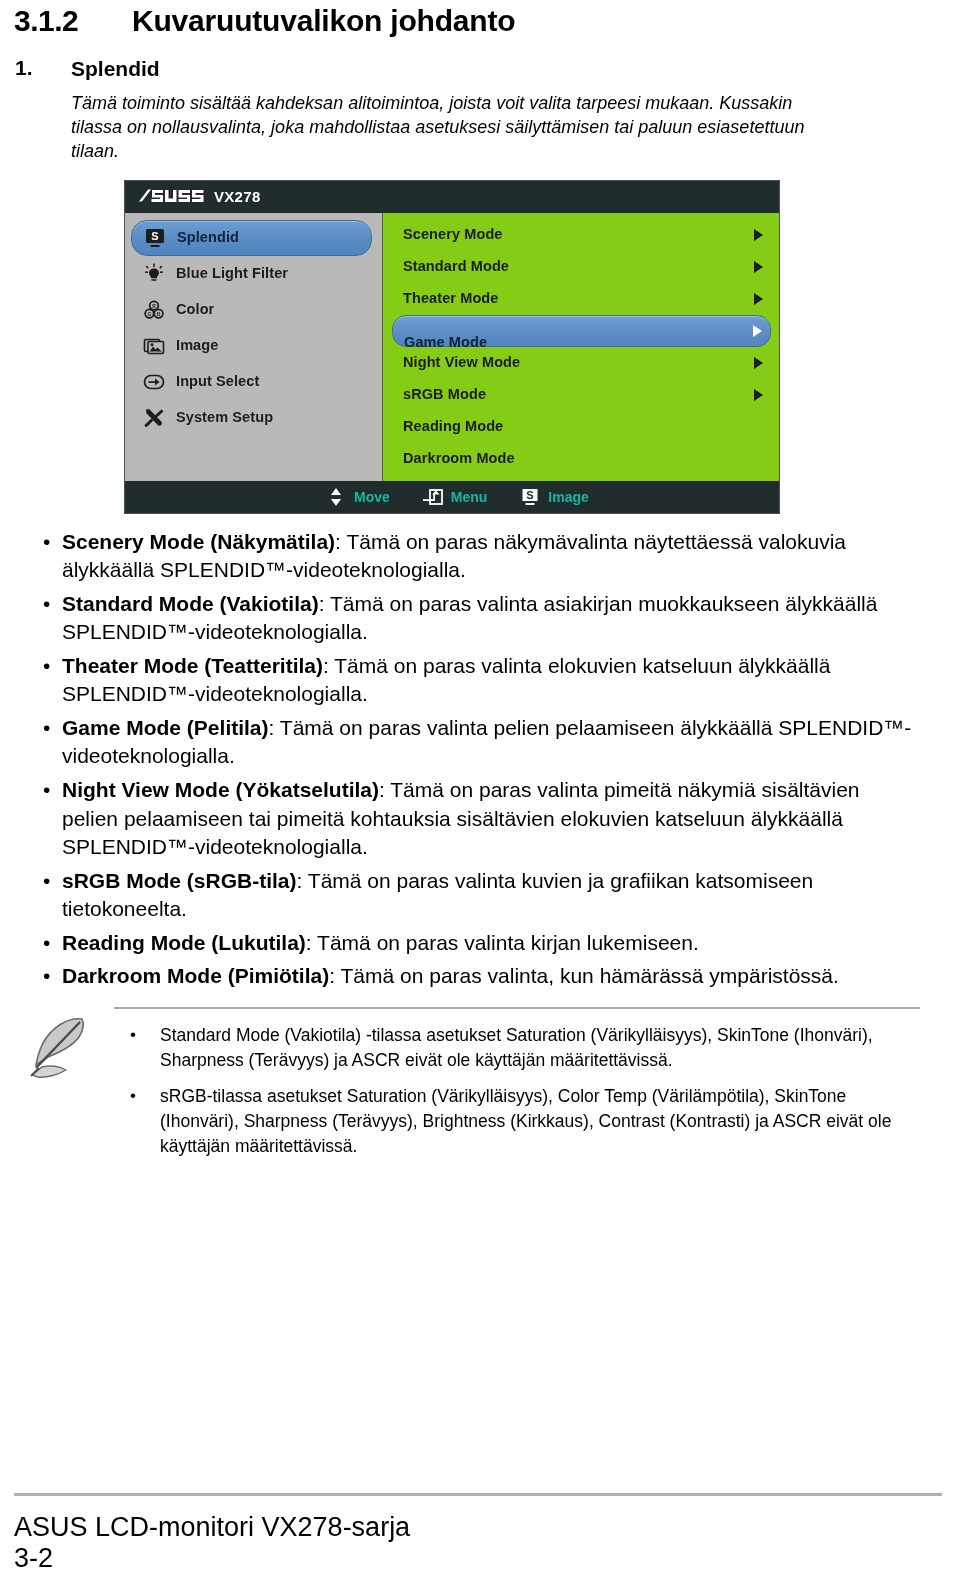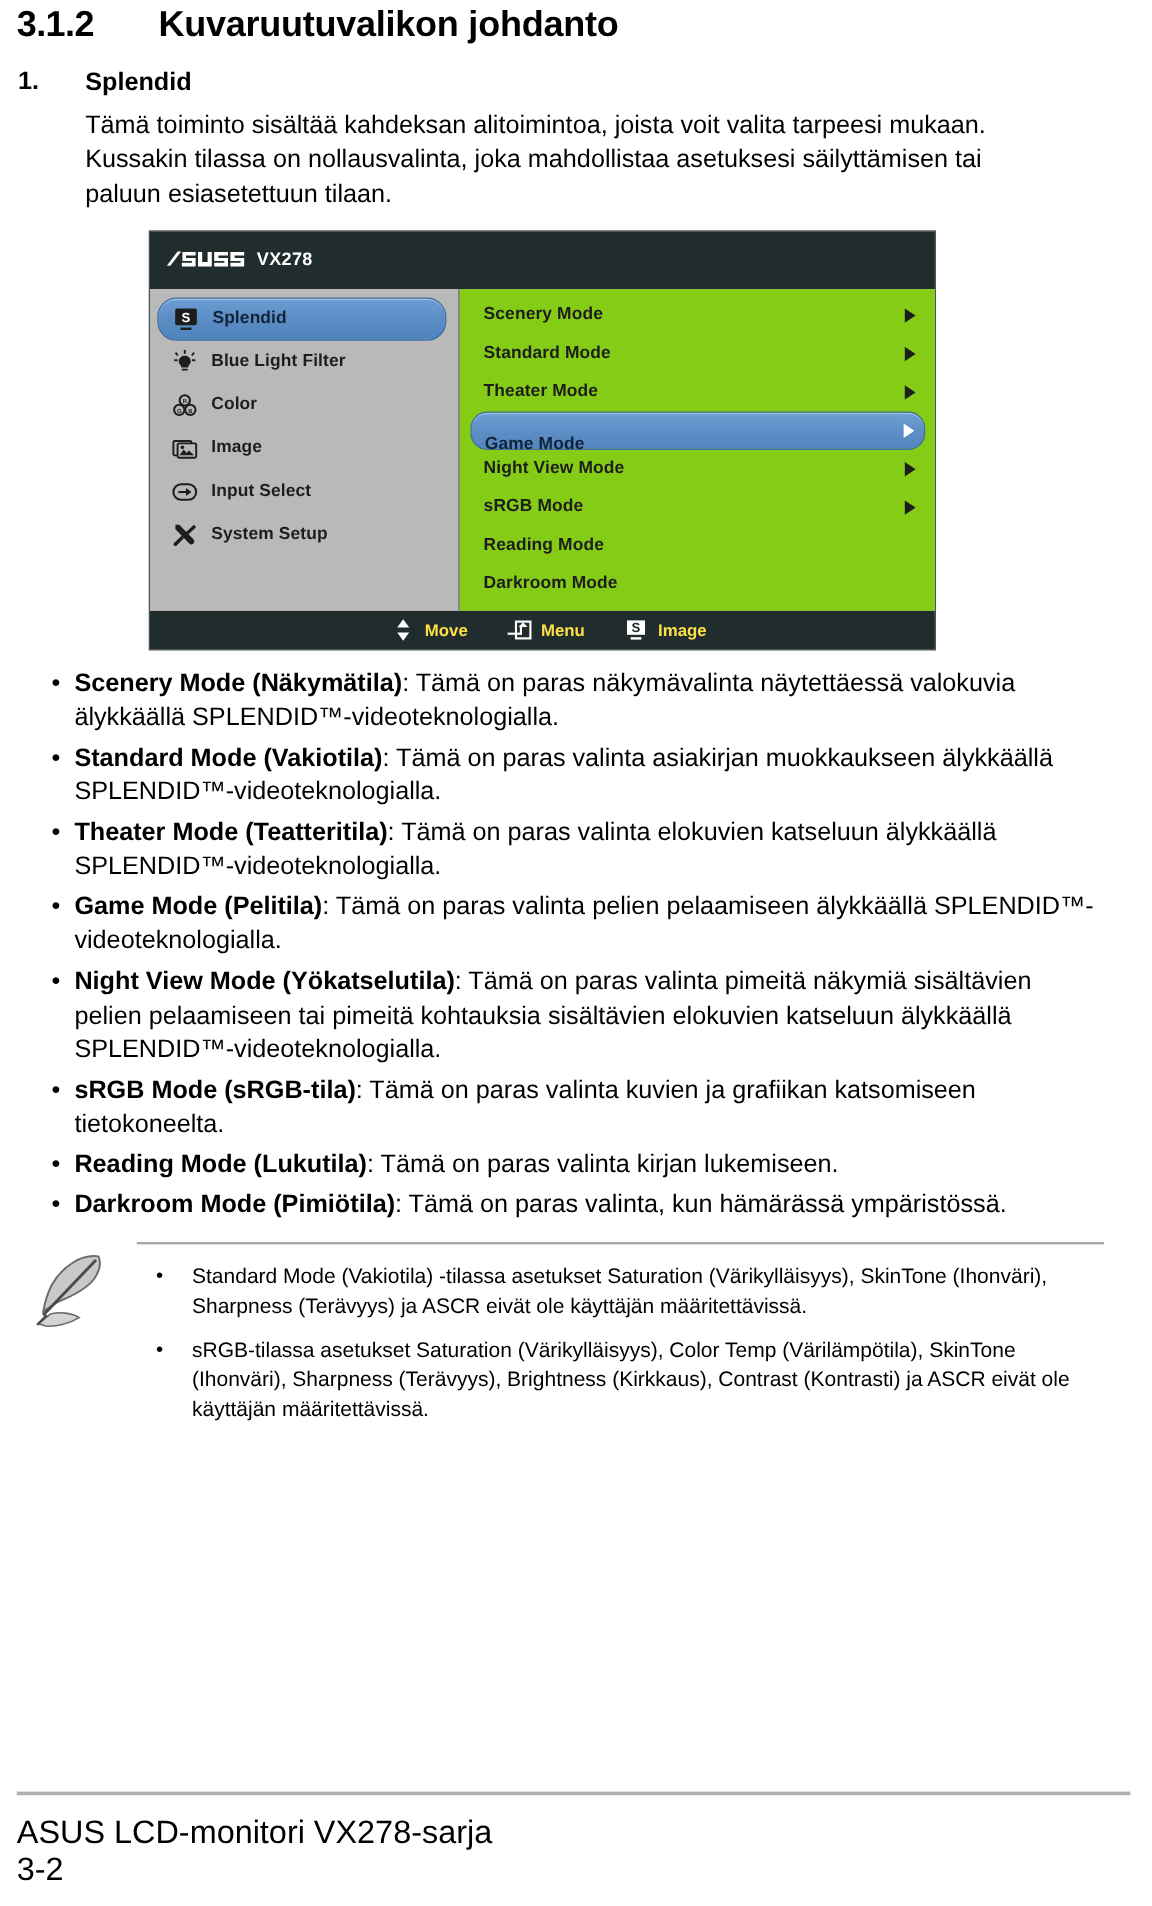--- a/index.html
+++ b/index.html
@@ -54,40 +54,41 @@
   }
   .num-body {
     flex: 1;
   }
   .num-title {
     font-size: 21px;
     font-weight: bold;
     line-height: 1.25;
   }
   .num-para {
-    font-size: 21px;
+    font-size: 18px;
     line-height: 1.34;
     margin-top: 9px;
     max-width: 760px;
+    font-style: italic;
   }
 
   
   .osd-wrap {
     margin: 16px 0 0 110px;
   }
   .osd {
     width: 656px;
     border: 1px solid #4a5454;
     box-sizing: border-box;
     background: #b9b9b9;
     font-size: 0;
   }
   .osd-title {
     background: #212c2c;
-    height: 48px;
+    height: 32px;
     display: flex;
     align-items: center;
     padding-left: 14px;
     box-sizing: border-box;
   }
   .asus-logo {
     display: inline-block;
     height: 15px;
     width: 66px;
     position: relative;
@@ -204,21 +205,21 @@
   .foot-icon {
     width: 22px;
     height: 20px;
     margin-right: 7px;
     flex: none;
     display: flex;
     align-items: center;
     justify-content: center;
   }
   .foot-label {
-    color: #fde047;
+    color: #14b8a6;
     font-size: 14px;
     font-weight: bold;
     line-height: 1;
   }
 
   
   .bullets {
     margin: 14px 0 0 0;
     padding: 0 22px 0 0;
   }

